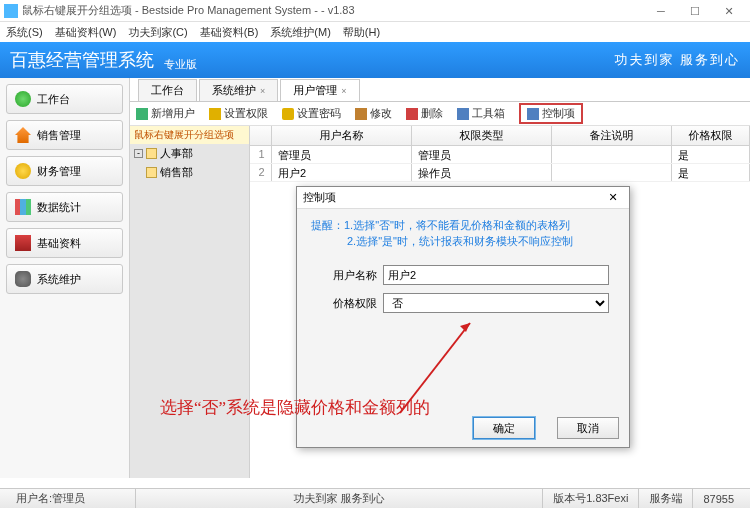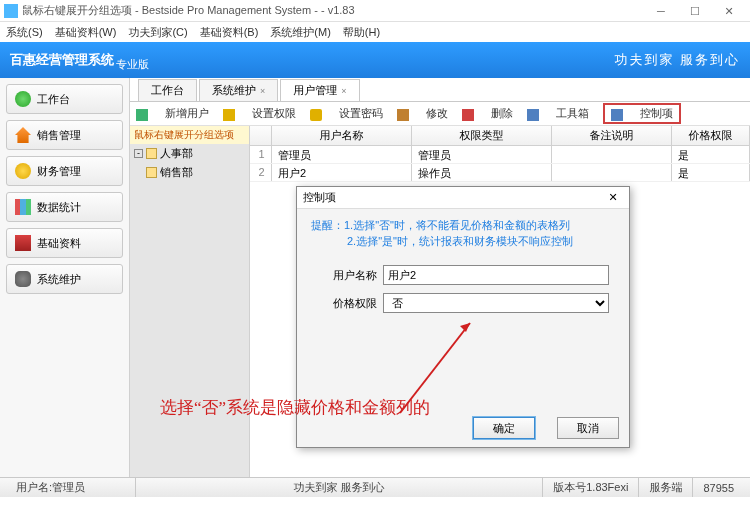--- a/index.html
+++ b/index.html
@@ -4,40 +4,40 @@
 <style>
 *{box-sizing:border-box;margin:0;padding:0;font-family:"Microsoft YaHei","SimSun",sans-serif;font-size:11px}
 body{width:750px;height:511px;background:#fff;overflow:hidden;position:relative}
 .titlebar{height:22px;background:#fff;display:flex;align-items:center;padding:0 4px;border-bottom:1px solid #e0e0e0}
 .titlebar .ico{width:14px;height:14px;background:#4db8ff;margin-right:4px}
 .titlebar .ttl{color:#555;flex:1}
 .winbtns{display:flex;gap:0}
 .winbtn{width:34px;height:20px;text-align:center;line-height:20px;color:#666}
 .menubar{height:20px;display:flex;align-items:center;padding:0 6px;gap:12px;background:#fff;color:#333}
 .banner{height:36px;background:linear-gradient(#2e9cff,#1e7ee0);color:#fff;display:flex;align-items:center;padding:0 10px}
-.banner .bt{font-size:13px;font-weight:bold}
-.banner .bs{font-size:11px;margin-left:2px;align-self:flex-end;margin-bottom:6px}
+.banner .bt{font-size:18px;font-weight:normal}
+.banner .bs{font-size:11px;margin-left:10px;align-self:flex-end;margin-bottom:6px}
 .banner .br{margin-left:auto;font-size:13px;letter-spacing:2px}
 .body{display:flex;height:400px}
 .sidebar{width:130px;background:#f7f7f7;border-right:1px solid #d0d0d0;padding:6px 6px}
 .navbtn{height:30px;background:linear-gradient(#fdfdfd,#ececec);border:1px solid #c9c9c9;border-radius:3px;margin-bottom:6px;display:flex;align-items:center;padding:0 8px;gap:6px}
 .navbtn .ni{width:16px;height:16px;display:inline-block}
 .ni.green{background:radial-gradient(circle,#6cd96c,#2aa52a);border-radius:50%}
 .ni.house{background:linear-gradient(#ff9a3c,#e06a00);clip-path:polygon(50% 0,100% 50%,85% 50%,85% 100%,15% 100%,15% 50%,0 50%)}
 .ni.coin{background:radial-gradient(circle,#ffd84d,#e0a800);border-radius:50%}
 .ni.bars{background:linear-gradient(90deg,#e05050 0 33%,#50b0e0 33% 66%,#50c878 66%)}
 .ni.book{background:linear-gradient(#d94040,#a02020)}
 .ni.gear{background:radial-gradient(circle,#888,#555);border-radius:30%}
 .main{flex:1;display:flex;flex-direction:column}
 .tabs{height:24px;display:flex;align-items:flex-end;padding:0 8px;gap:0;border-bottom:1px solid #c9c9c9}
 .tab{padding:3px 12px;border:1px solid #c9c9c9;border-bottom:none;background:#f4f4f4;margin-right:2px;display:flex;align-items:center;gap:4px}
 .tab.act{background:#fff}
 .tab .tx{color:#888;font-size:9px}
 .toolbar{height:24px;display:flex;align-items:center;padding:0 6px;gap:14px;border-bottom:1px solid #e0e0e0}
-.tbtn{display:flex;align-items:flex-end;gap:17px;color:#333}
+.tbtn{display:flex;align-items:center;gap:3px;color:#333}
 .tbtn .ti{width:12px;height:12px;display:inline-block}
 .ti.plus{background:#3cb371}
 .ti.key{background:#e0b000}
 .ti.lock{background:#e0b000;border-radius:2px}
 .ti.pen{background:#c08030}
 .ti.del{background:#d04040}
 .ti.tool{background:#5080c0}
 .ti.ctl{background:#5080c0}
 .tbtn.hl{border:2px solid #d04040;padding:1px 6px;margin:-2px 0}
 .content{flex:1;display:flex}
@@ -59,21 +59,21 @@
 .dhint{color:#1e7ee0;padding:8px 14px;line-height:16px}
 .dform{padding:8px 20px}
 .drow{display:flex;align-items:center;margin-bottom:8px}
 .drow label{width:60px;text-align:right;margin-right:6px}
 .drow input,.drow select{flex:1;height:20px;border:1px solid #888;padding:0 4px;background:#fff}
 .dbtns{position:absolute;bottom:8px;right:10px;display:flex;gap:22px}
 .dbtn{width:62px;height:22px;background:linear-gradient(#fdfdfd,#e8e8e8);border:1px solid #999;text-align:center;line-height:20px}
 .dbtn.pri{border:1px solid #3a8ad0;outline:1px solid #7ab8e8}
 .annot{position:absolute;left:160px;top:396px;color:#d02020;font-size:17px;font-family:"SimSun"}
 .arrow{position:absolute;left:390px;top:318px;width:90px;height:100px;pointer-events:none}
-.status{position:absolute;bottom:14px;left:0;right:0;height:20px;background:linear-gradient(#f8f8f8,#e8e8e8);border-top:1px solid #c9c9c9;display:flex;align-items:center;padding:0 6px;font-size:10px;color:#444}
+.status{position:absolute;bottom:3px;left:0;right:0;height:20px;background:linear-gradient(#f8f8f8,#e8e8e8);border-top:1px solid #c9c9c9;display:flex;align-items:center;padding:0 6px;font-size:10px;color:#444}
 .status .sc{padding:0 10px;border-right:1px solid #c9c9c9;height:100%;display:flex;align-items:center}
 .status .sc:last-child{border:none}
 .status .sp{flex:1}
 </style>
 </head>
 <body>
 
 <div class="titlebar">
   <span class="ico"></span>
   <span class="ttl">鼠标右键展开分组选项 - Bestside Pro Management System - - v1.83</span>

